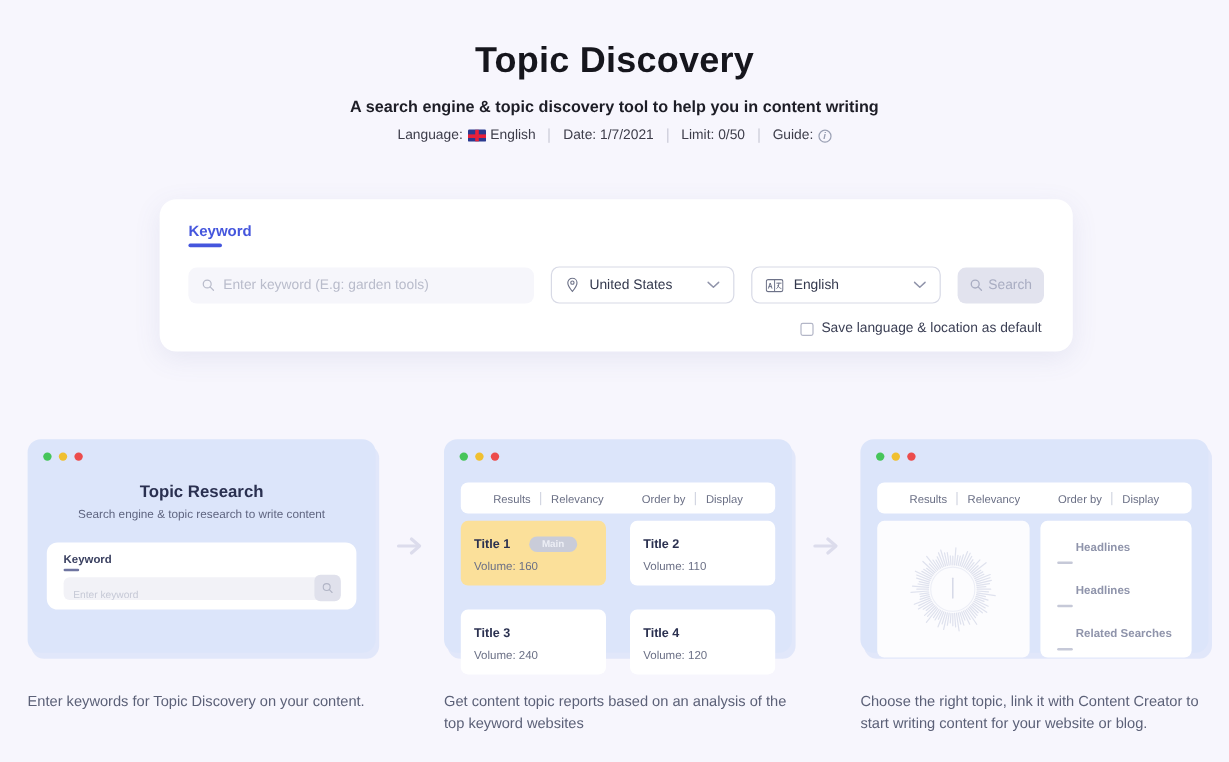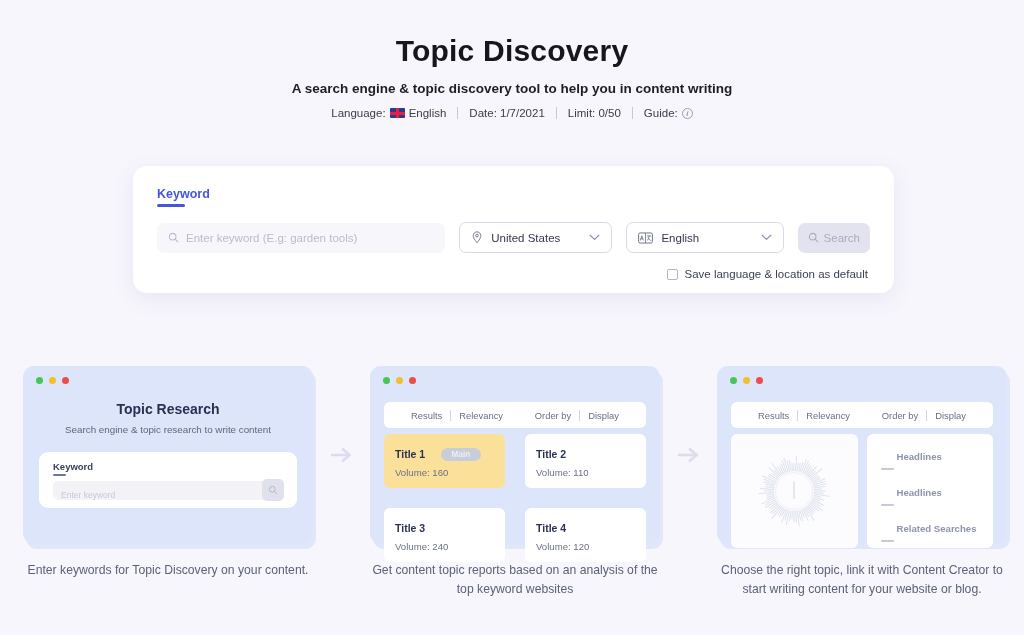--- a/index.html
+++ b/index.html
@@ -188,22 +188,21 @@
     box-shadow: 3px 5px 0 rgba(217, 226, 248, .75);
   }
 
   .dots { position: absolute; left: 13px; top: 11px; display: flex; gap: 6px; }
   .dot { width: 7px; height: 7px; border-radius: 50%; }
   .dot.g { background: #46c55a; }
   .dot.y { background: #f0c030; }
   .dot.r { background: #ec4c4c; }
 
   .step-caption {
-    margin-top: 17px;
-    text-align: center;
+    margin-top: 31px;
     font-size: 12.2px;
     color: #5c6178;
     line-height: 1.55;
   }
 
   
   .s1-title {
     position: absolute;
     top: 35px; left: 0; right: 0;
     text-align: center;

